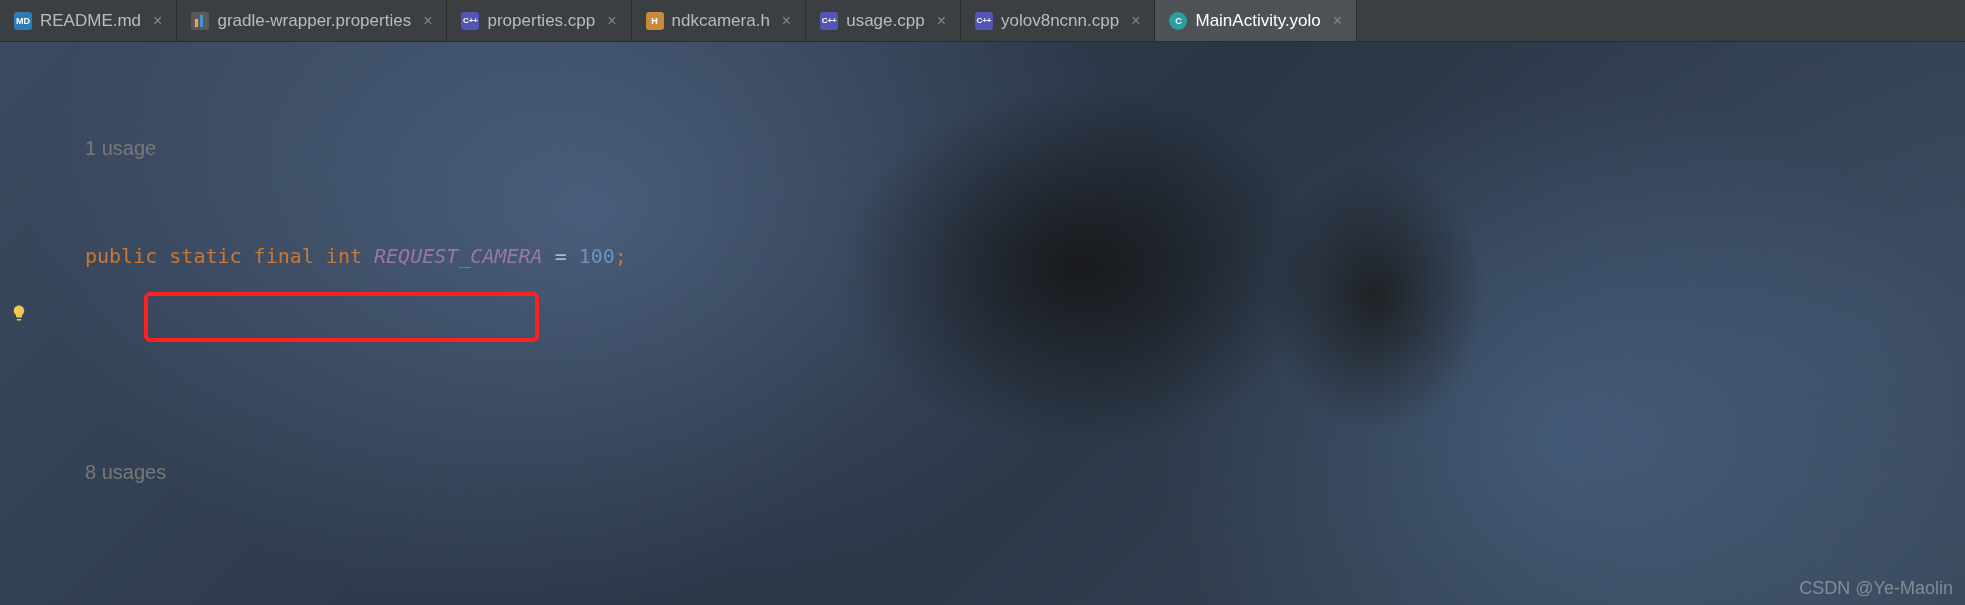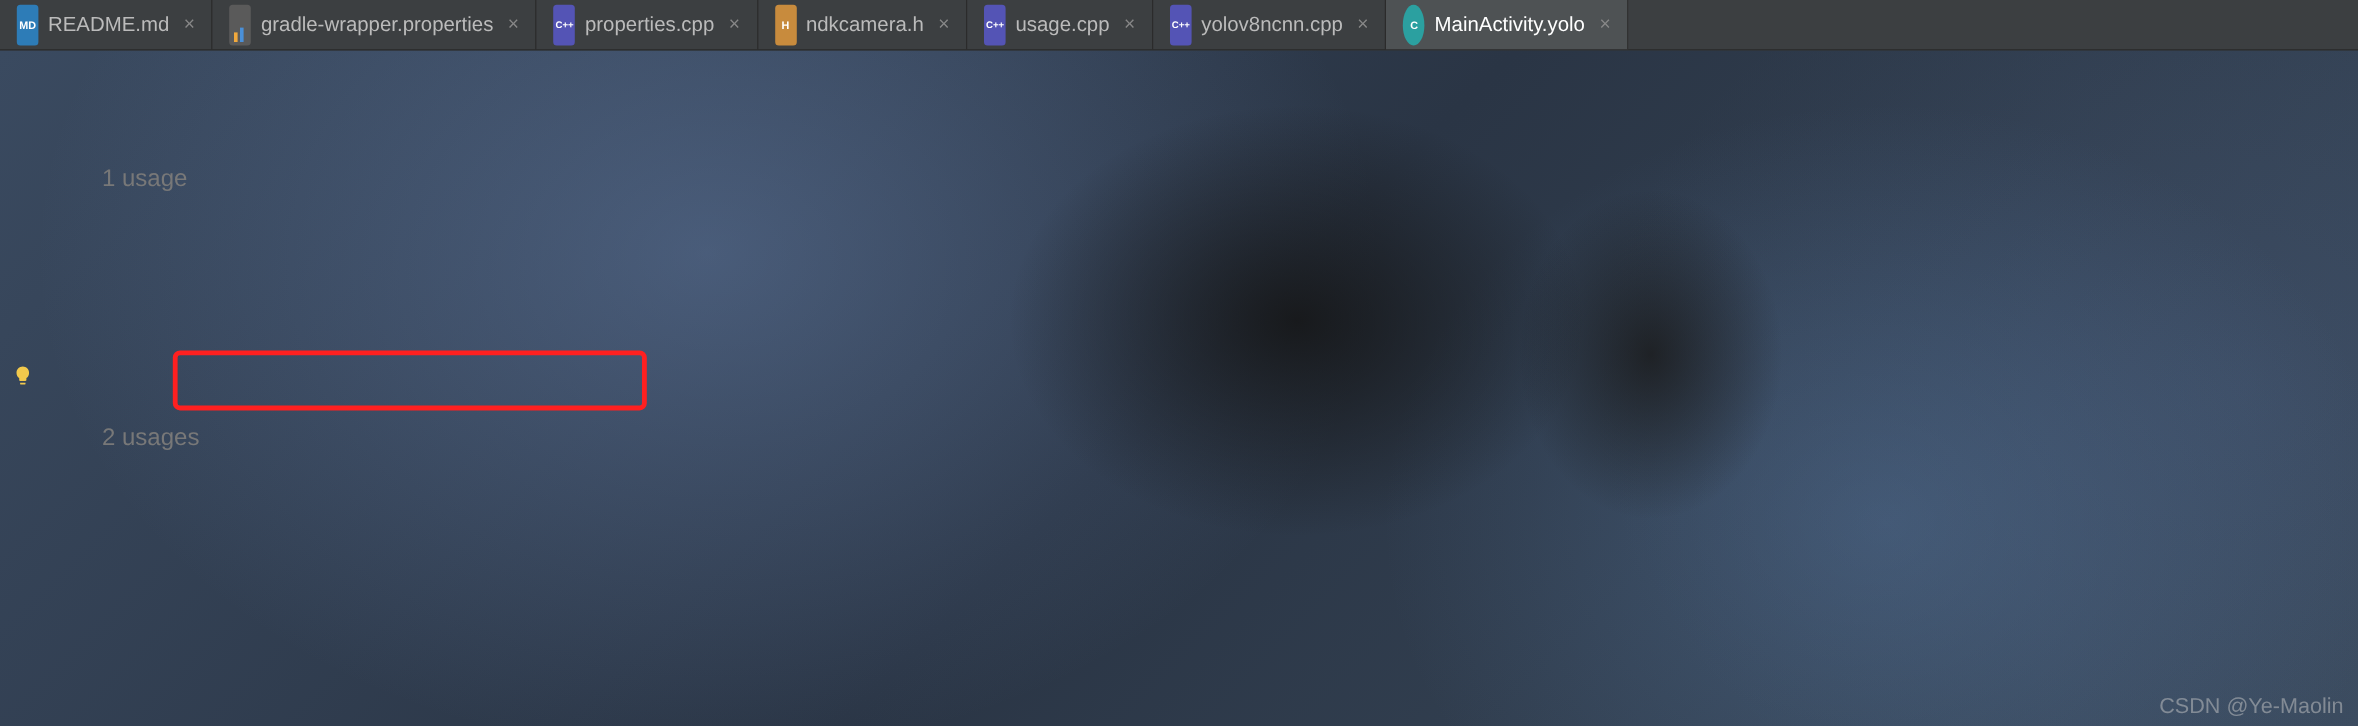--- a/index.html
+++ b/index.html
@@ -45,21 +45,21 @@
       font-size: 17px;
       cursor: pointer;
       gap: 8px;
     }
     .tab.active {
       background: #4e5254;
       color: #ffffff;
     }
     .tab-icon {
       width: 18px;
-      height: 34px;
+      height: 18px;
       display: flex;
       align-items: center;
       justify-content: center;
       border-radius: 3px;
       font-size: 9px;
       font-weight: bold;
       font-family: sans-serif;
     }
     .icon-md { background: #2d7cb7; color: #fff; }
     .icon-prop { background: #5a5a5a; position: relative; }
@@ -191,22 +191,23 @@
   </div>
 
 <div class="editor">
   <div class="gutter-margin">
     <svg class="bulb" id="bulb" viewBox="0 0 24 24" style="top: 262px;">
       <path fill="#f2c94c" d="M9 21c0 .55.45 1 1 1h4c.55 0 1-.45 1-1v-1H9v1zm3-19C8.14 2 5 5.14 5 9c0 2.38 1.19 4.47 3 5.74V17c0 .55.45 1 1 1h6c.55 0 1-.45 1-1v-2.26c1.81-1.27 3-3.36 3-5.74 0-3.86-3.14-7-7-7z"></path>
     </svg>
   </div>
   <div class="code-area">
     <div class="code-line"><span class="usage-hint">1 usage</span></div>
+    <div class="code-line"><span class="kw">public</span> <span class="kw">static</span> <span class="kw">final</span> <span class="kw">int</span> <span class="field" style="font-style:italic">REQUEST_CAMERA</span><span class="eq"> = </span><span class="num">100</span><span class="semi">;</span></div>
     <div class="code-line"></div>
-    <div class="code-line"><span class="usage-hint">2 usages</span></div>
+    <div class="code-line"><span class="usage-hint">8 usages</span></div>
     <div class="code-line"></div>
     
     
     
     
     
     
     
     
   </div>

